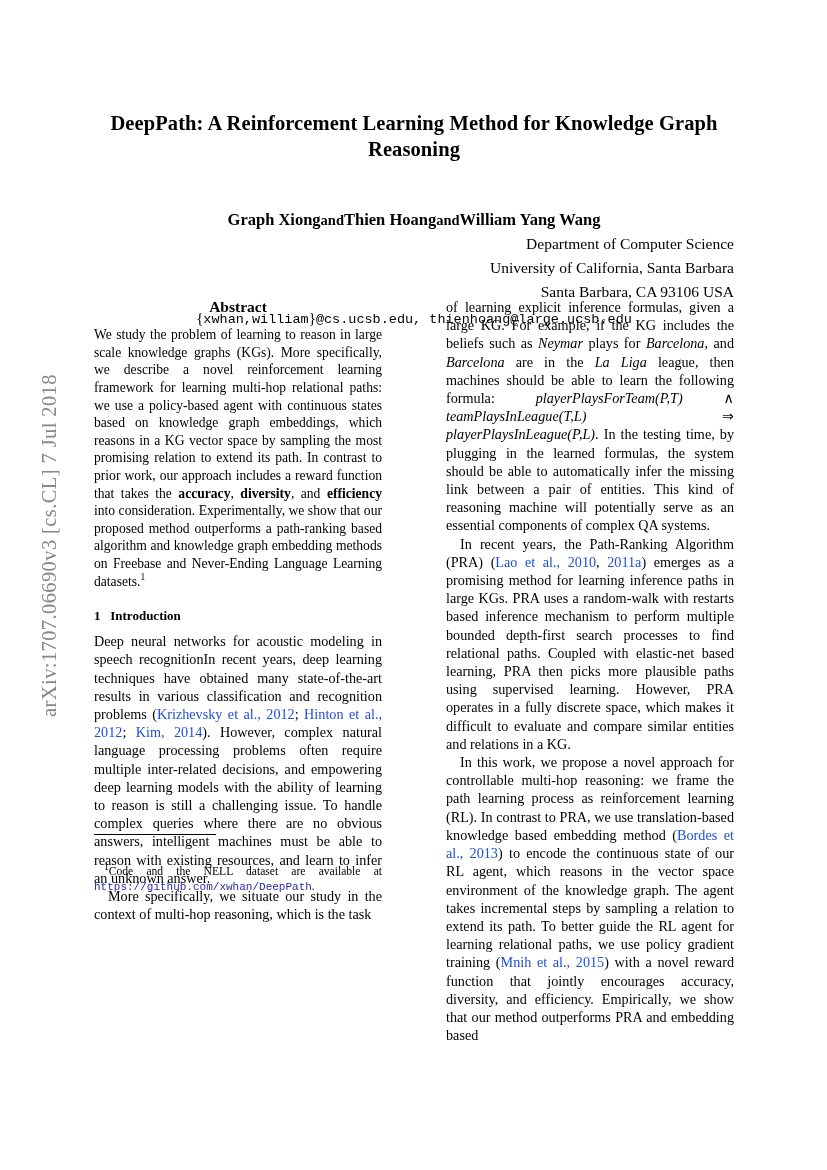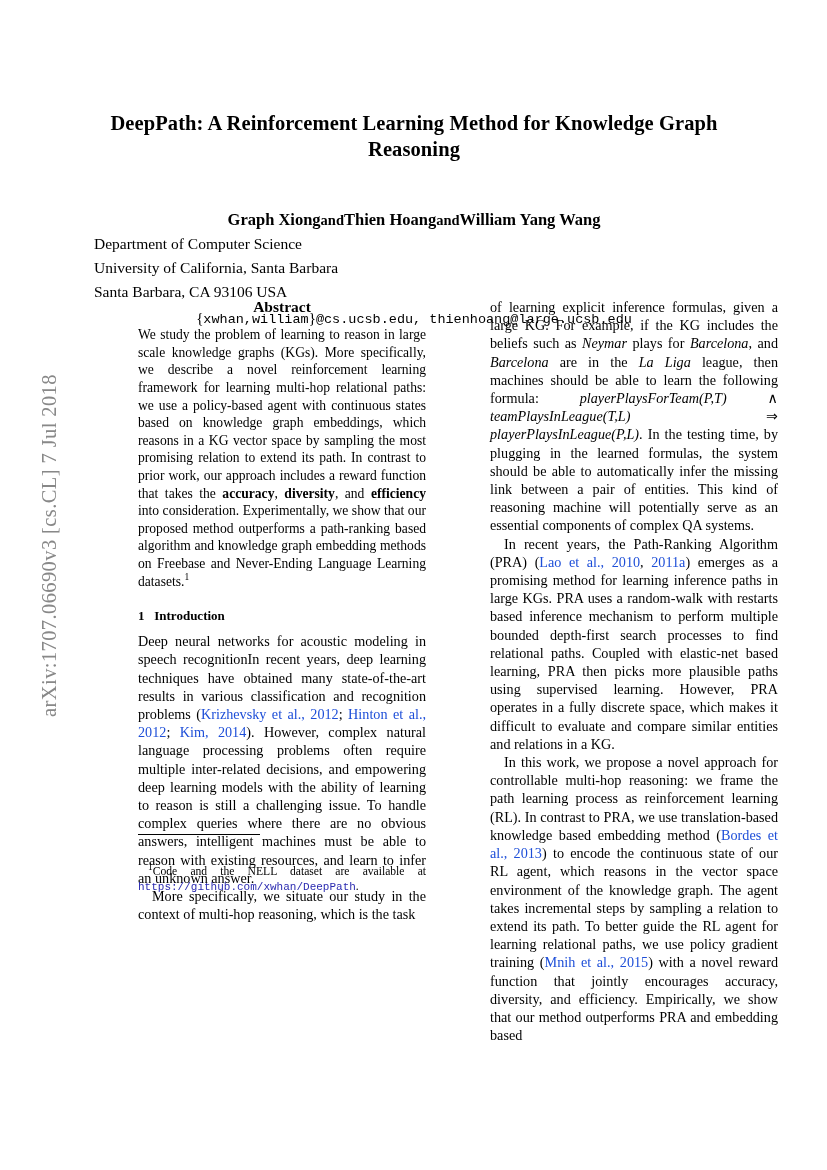--- a/index.html
+++ b/index.html
@@ -58,21 +58,21 @@
   }
   .authors .name {
     font-weight: bold;
     font-size: 16.5px;
   }
   .authors .conj {
     font-weight: bold;
     font-size: 14.5px;
   }
   .affil {
-    text-align: left;
+    text-align: right;
     font-size: 15.5px;
     line-height: 24px;
   }
   .email {
     text-align: center;
     font-family: "Liberation Mono", monospace;
     font-size: 13.5px;
     line-height: 24px;
     margin-top: 2px;
   }
@@ -87,21 +87,20 @@
     width: 640px;
     height: 790px;
   }
   .col {
     position: absolute;
     top: 0;
     width: 288px;
     font-size: 14.2px;
     line-height: 18.2px;
     text-align: justify;
-    margin-left: 44px;
   }
   .col-left { left: 0; }
   .col-right { left: 352px; }
 
   h2.section-head {
     font-size: 13px;
     font-weight: bold;
     margin: 16px 0 7px 0;
     text-align: left;
     line-height: 19px;

